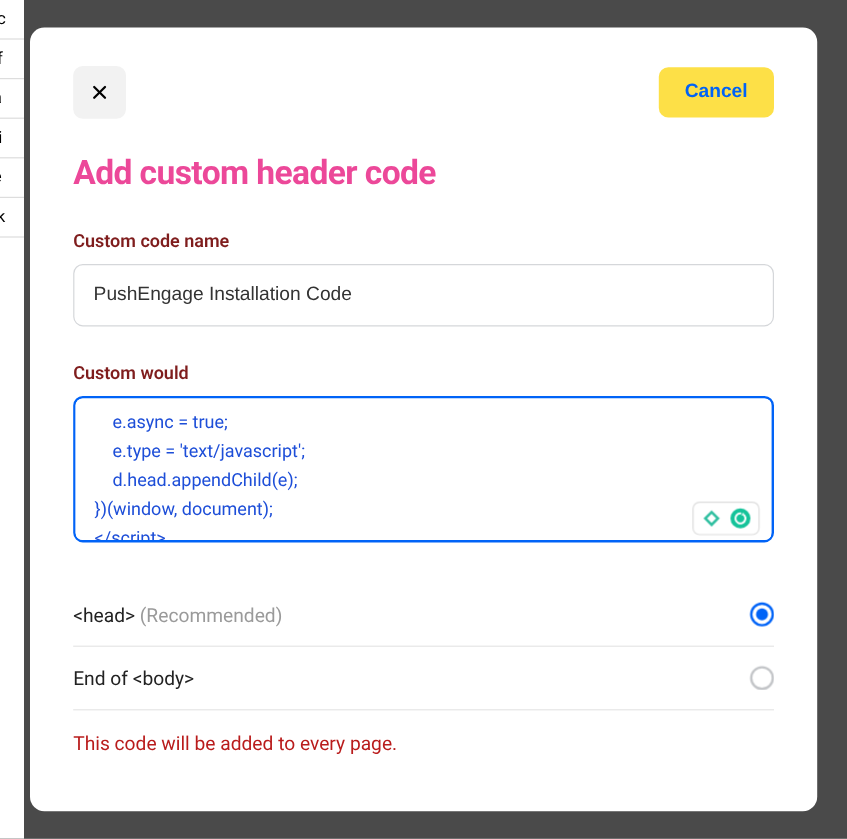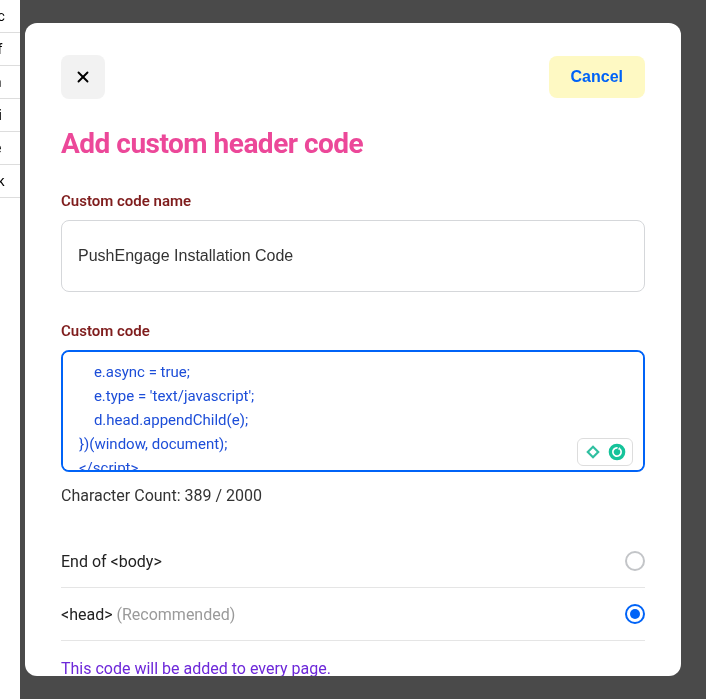--- a/index.html
+++ b/index.html
@@ -70,21 +70,21 @@
     }
     .btn {
       padding: 12px 22px;
       border-radius: 8px;
       font-size: 16px;
       font-weight: 600;
       border: none;
       cursor: pointer;
     }
     .btn-cancel {
-      background: #fef9c3;
+      background: #fde047;
       color: #0063f7;
     }
     .btn-save {
       background: #0063f7;
       color: #fff;
     }
     .modal-title {
       font-size: 28px;
       font-weight: 700;
       color: #ec4899;
@@ -93,21 +93,21 @@
     }
     .field-label {
       font-size: 15px;
       font-weight: 600;
       color: #7f1d1d;
       margin-bottom: 10px;
       display: block;
     }
     .text-input {
       width: 100%;
-      padding: 26px 16px;
+      padding: 16px 16px;
       border: 1px solid #d5d7da;
       border-radius: 8px;
       font-size: 16px;
       color: #333;
     }
     .field-group {
       margin-bottom: 30px;
     }
     .code-area {
       width: 100%;
@@ -183,21 +183,21 @@
       top: 50%;
       left: 50%;
       transform: translate(-50%, -50%);
       width: 10px;
       height: 10px;
       border-radius: 50%;
       background: #0063f7;
     }
     .note-text {
       font-size: 16px;
-      color: #6d28d9;
+      color: #b91c1c;
       margin-top: 18px;
     }
   </style>
 </head>
 <body>
 
 <div class="backdrop-text">
   <div>ic</div>
   <div>if</div>
   <div>a</div>
@@ -220,21 +220,21 @@
   </div>
 
   <h1 class="modal-title">Add custom header code</h1>
 
   <div class="field-group">
     <label class="field-label">Custom code name</label>
     <input type="text" class="text-input" value="PushEngage Installation Code" style="">
   </div>
 
   <div class="field-group" style="margin-bottom:0;">
-    <label class="field-label">Custom code</label>
+    <label class="field-label">Custom would</label>
     <div class="code-wrapper">
       <textarea class="code-area" id="code-area" style="">    e.async = true;
     e.type = 'text/javascript';
     d.head.appendChild(e);
 })(window, document);
 &lt;/script&gt;</textarea>
       <div class="code-tools">
         <span class="tool-icon">
           <svg viewBox="0 0 24 24" width="18" height="18">
             <polygon points="12,3 21,12 12,21 3,12" fill="#2fbfa0"></polygon>
@@ -243,34 +243,33 @@
         </span>
         <span class="tool-icon">
           <svg viewBox="0 0 24 24" width="20" height="20">
             <circle cx="12" cy="12" r="10" fill="#15c39a"></circle>
             <path d="M 16 9 A 5 5 0 1 1 12 7" stroke="#fff" stroke-width="2" fill="none" stroke-linecap="round"></path>
             <polyline points="15,6 16,9 13,9" fill="#fff"></polyline>
           </svg>
         </span>
       </div>
     </div>
-    <div class="char-count">Character Count: 389 / 2000</div>
   </div>
 
   <div class="placement-section">
+
+    <div class="radio-row">
+      <div class="radio-label">
+        <span>&lt;head&gt;</span><span class="hint"> (Recommended)</span>
+      </div>
+      <div class="radio-circle selected"></div>
+    </div>
 
     <div class="radio-row">
       <div class="radio-label">
         <span>End of &lt;body&gt;</span><span class="hint"></span>
       </div>
       <div class="radio-circle"></div>
     </div>
 
-    <div class="radio-row">
-      <div class="radio-label">
-        <span>&lt;head&gt;</span><span class="hint"> (Recommended)</span>
-      </div>
-      <div class="radio-circle selected"></div>
-    </div>
-
     <div class="note-text">This code will be added to every page.</div>
   </div>
 </div>
 
 </body></html>

